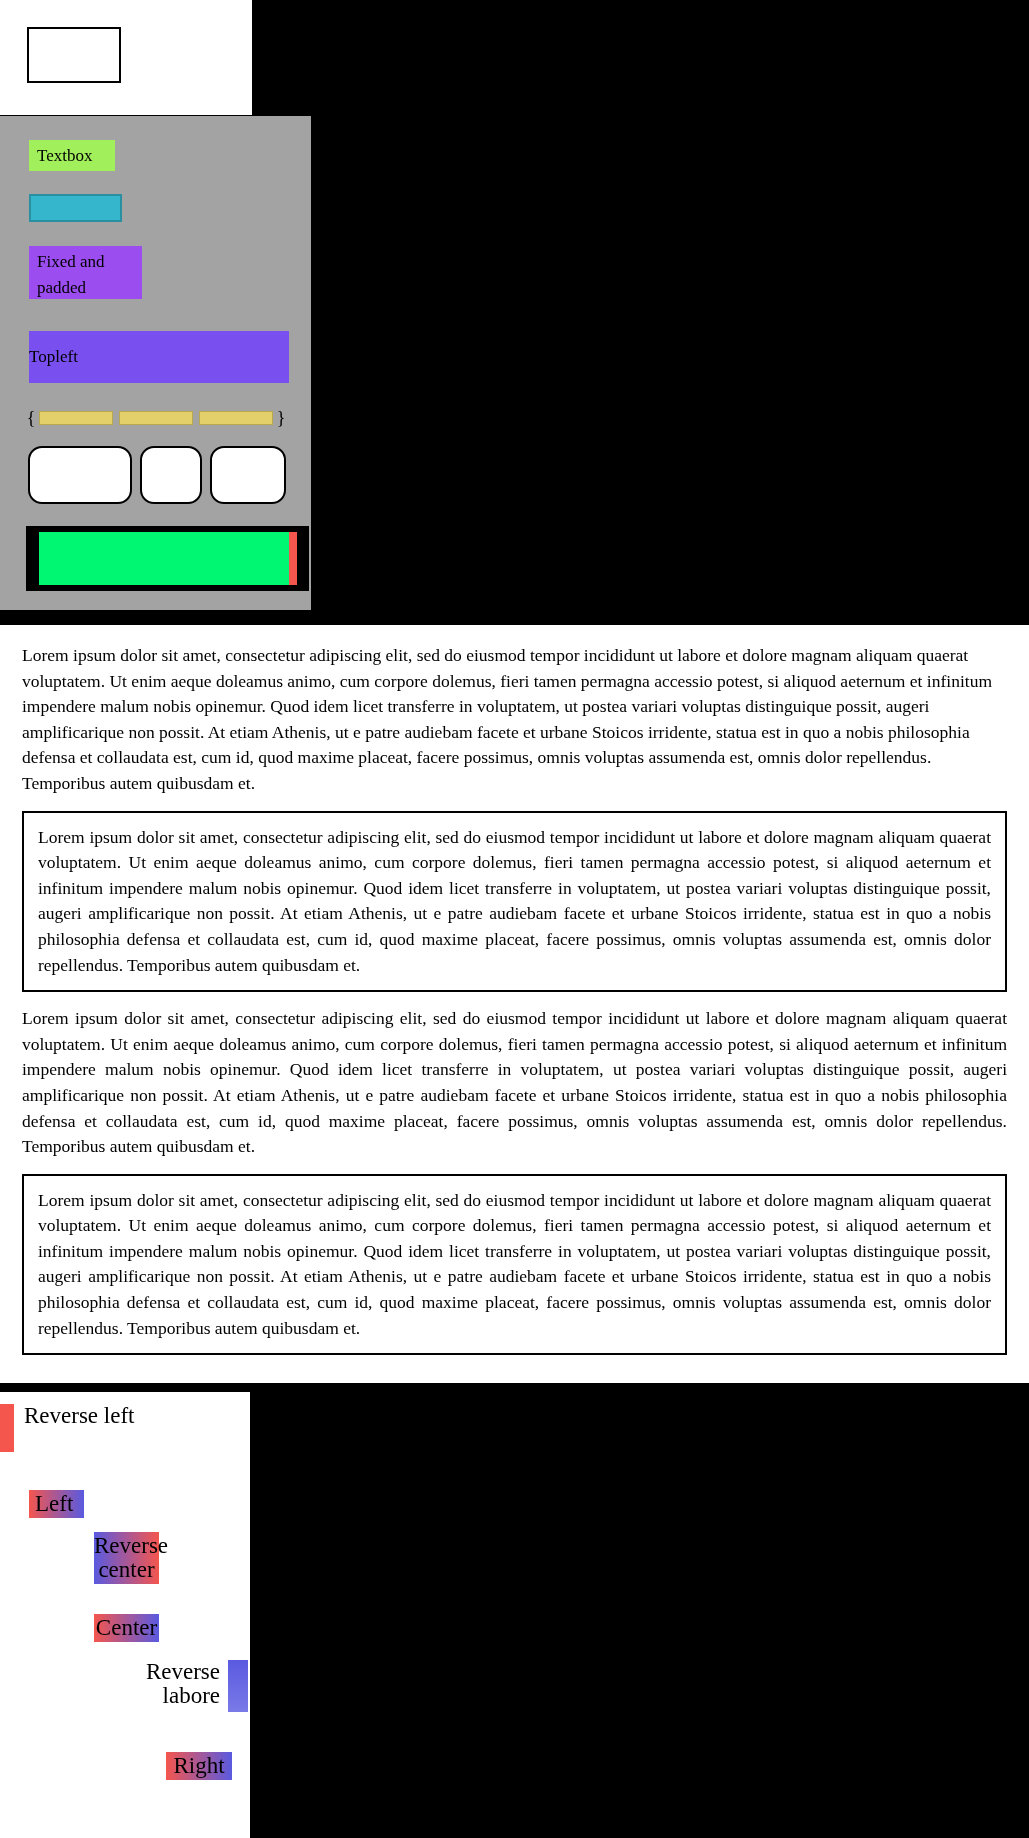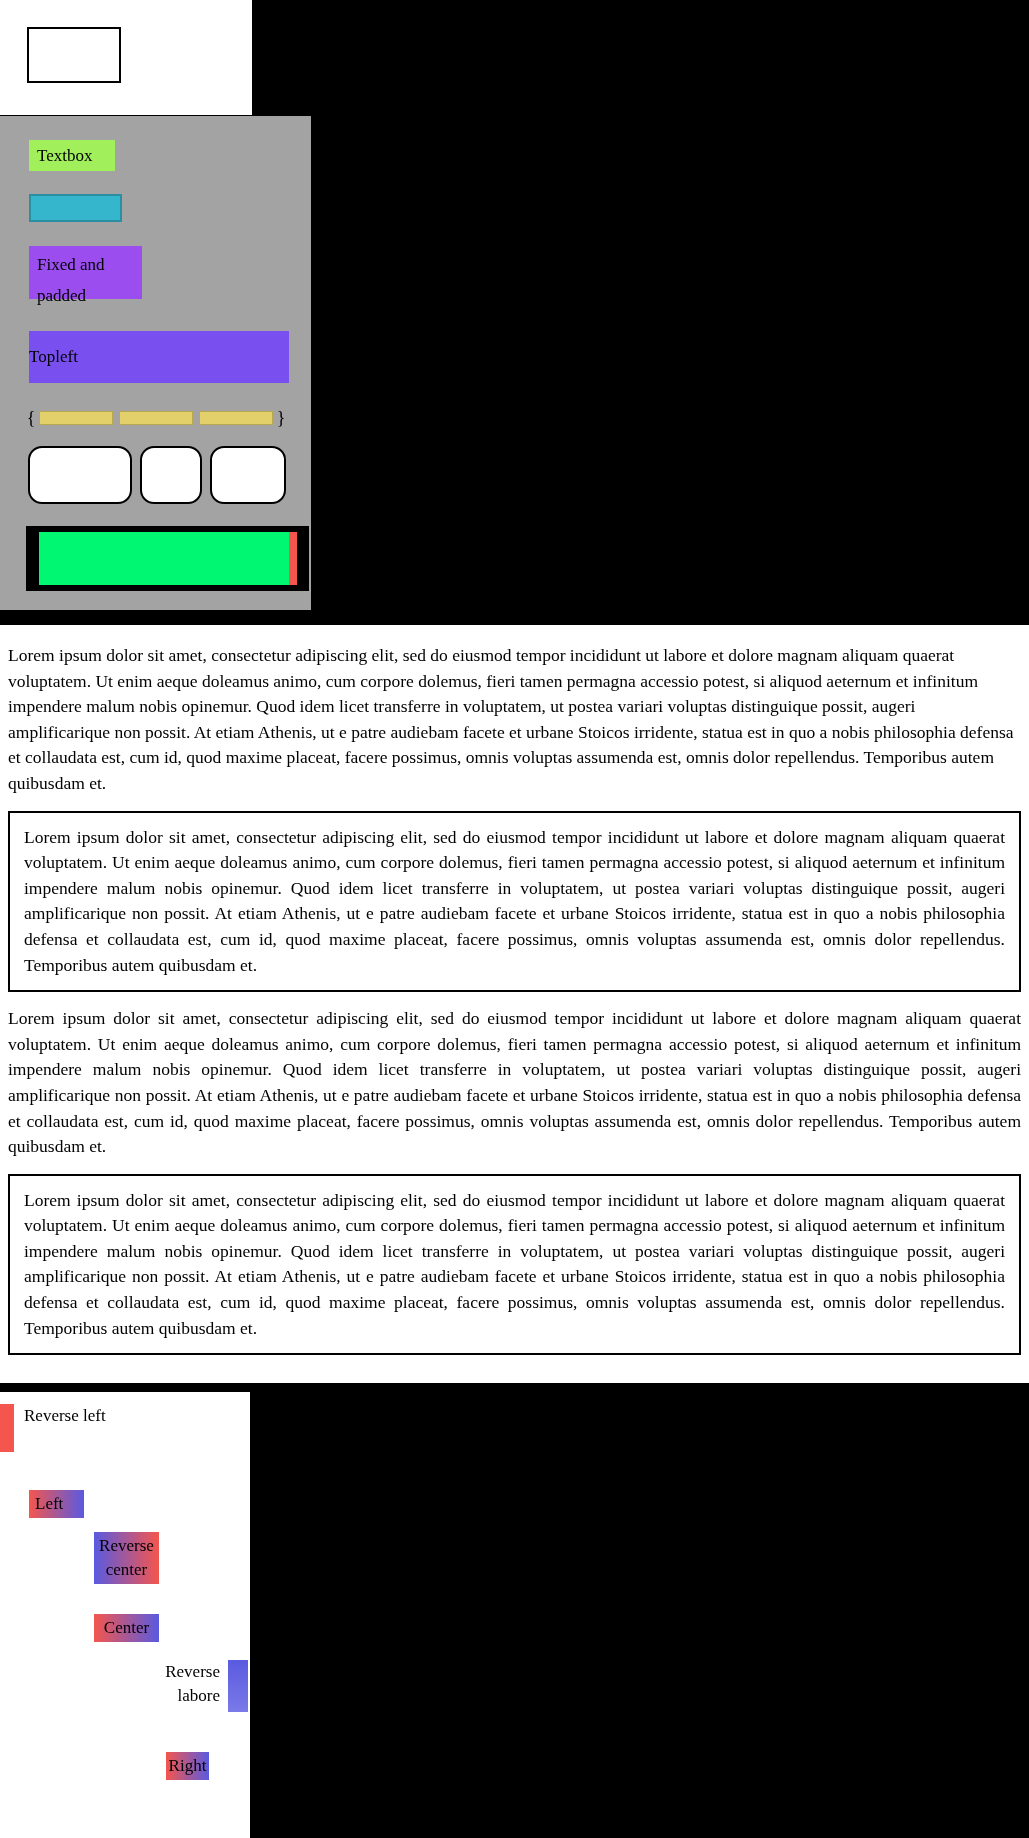--- a/index.html
+++ b/index.html
@@ -72,21 +72,21 @@
 
   .bx-fixed {
     position: absolute;
     left: 29px;
     top: 130px;
     width: 113px;
     height: 53px;
     background: #9b4df0;
     color: #000;
     font-size: 17px;
-    line-height: 31px;
+    line-height: 26px;
     padding: 3px 12px 0 8px;
     box-sizing: border-box;
   }
 
   .bx-topleft {
     position: absolute;
     left: 29px;
     top: 215px;
     width: 260px;
     height: 52px;
@@ -166,21 +166,21 @@
 
   
   .panel-text {
     position: absolute;
     left: 0px;
     top: 625px;
     width: 1029px;
     height: 758px;
     background: #ffffff;
     box-sizing: border-box;
-    padding: 18px 8px;
+    padding: 18px 22px;
   }
   .panel-text p {
     margin: 0 0 14px 0;
     font-size: 17.5px;
     line-height: 25.6px;
     color: #000;
     text-align: justify;
   }
   .panel-text p.plain-first { text-align: left; }
   .panel-text .boxed {
@@ -195,21 +195,21 @@
   .panel-align {
     position: absolute;
     left: 0px;
     top: 1392px;
     width: 250px;
     height: 446px;
     background: #ffffff;
   }
   .al-row {
     position: absolute;
-    font-size: 17px;
+    font-size: 23px;
     line-height: 24px;
     color: #000;
   }
   .al-chip {
     background: linear-gradient(90deg, #f4564e 0%, #5a5ae0 100%);
   }
   .al-chip-rev {
     background: linear-gradient(90deg, #5a5ae0 0%, #f4564e 100%);
   }
 
@@ -224,21 +224,21 @@
   .al-3 .chip { width: 65px; padding: 2px 0; }
 
   .al-4 { left: 94px; top: 222px; }
   .al-4 .chip { width: 65px; height: 28px; display: flex; align-items: center; justify-content: center; }
 
   .al-5 { left: 120px; top: 268px; display: flex; align-items: flex-start; }
   .al-5 .txt { text-align: right; padding-right: 8px; width: 100px; }
   .al-5 .bar { width: 20px; height: 52px; background: linear-gradient(180deg, #5a5ae0 0%, #7a7ae8 100%); }
 
   .al-6 { left: 166px; top: 360px; }
-  .al-6 .chip { width: 43px; height: 28px; display: flex; align-items: center; justify-content: center; }
+  .al-6 .chip { width: 66px; height: 28px; display: flex; align-items: center; justify-content: center; }
 </style>
 </head>
 <body>
 
 <div class="panel-top">
   <div class="inner-box"></div>
 </div>
 
 <div class="panel-boxes">
 

